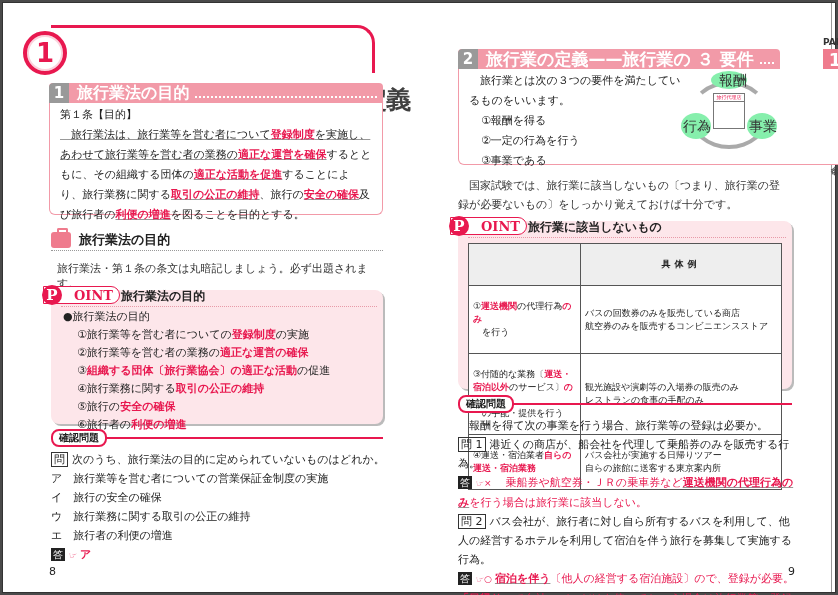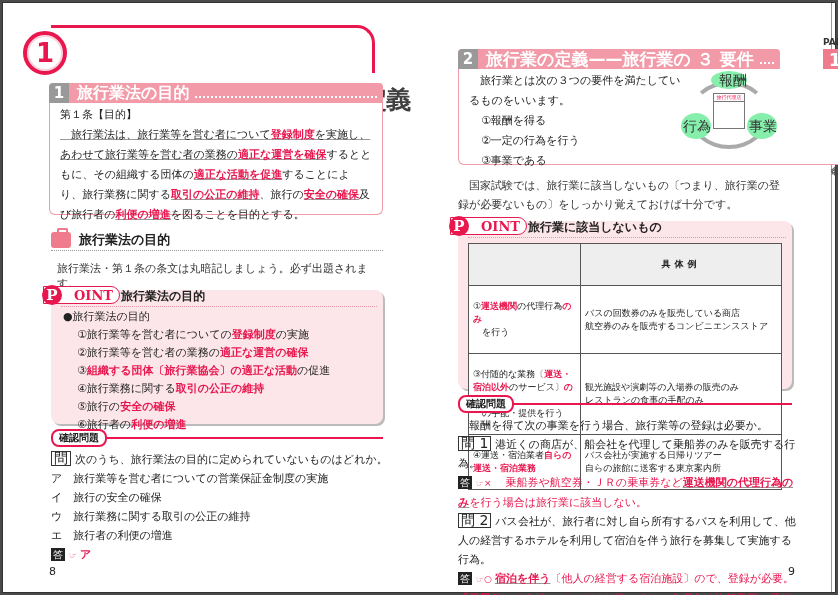--- a/index.html
+++ b/index.html
@@ -45,21 +45,21 @@
   .point-dots { position: absolute; top: 16px; left: 10px; right: 6px; border-bottom: 1px dotted #e89aa8; }
   .point-list { position: absolute; font-size: 11px; line-height: 18px; }
   .point-list .li { padding-left: 14px; }
 
   
   .kakunin { position: absolute; height: 18px; display: flex; align-items: center; }
   .kakunin-label { border: 2px solid #e8184f; border-radius: 8px; padding: 0 6px; font-size: 10px; font-weight: bold; height: 18px; line-height: 14px; background: #fff; }
   .kakunin-line { flex: 1; border-top: 2px solid #e8184f; }
 
   .qa { position: absolute; font-size: 11px; line-height: 19px; }
-  .qbox { display: inline-block; border: 1px solid #333; padding: 0 2px; line-height: 13px; font-size: 14px; margin-right: 4px; }
+  .qbox { display: inline-block; border: 1px solid #333; padding: 0 2px; line-height: 13px; font-size: 11px; margin-right: 4px; }
   .abox { display: inline-block; background: #222; color: #fff; padding: 0 2px; line-height: 13px; font-size: 10px; margin-right: 4px; }
   .pointer { color: #e8184f; font-size: 9px; margin-right: 3px; }
 
   .page-num { position: absolute; top: 562px; font-size: 11px; }
 
   
   .side-tab { position: absolute; left: 381px; top: 34px; width: 28px; margin-left: 22px; }
   .side-part { font-size: 9px; font-weight: bold; color: #333; }
   .side-num { background: #ef7b8d; color: #fff; font-weight: bold; font-size: 18px; width: 24px; height: 22px; text-align: center; line-height: 22px; margin-top: 2px; }
   .side-text { writing-mode: vertical-rl; font-size: 10px; color: #444; margin-top: 6px; margin-left: 5px; letter-spacing: 1px; }

